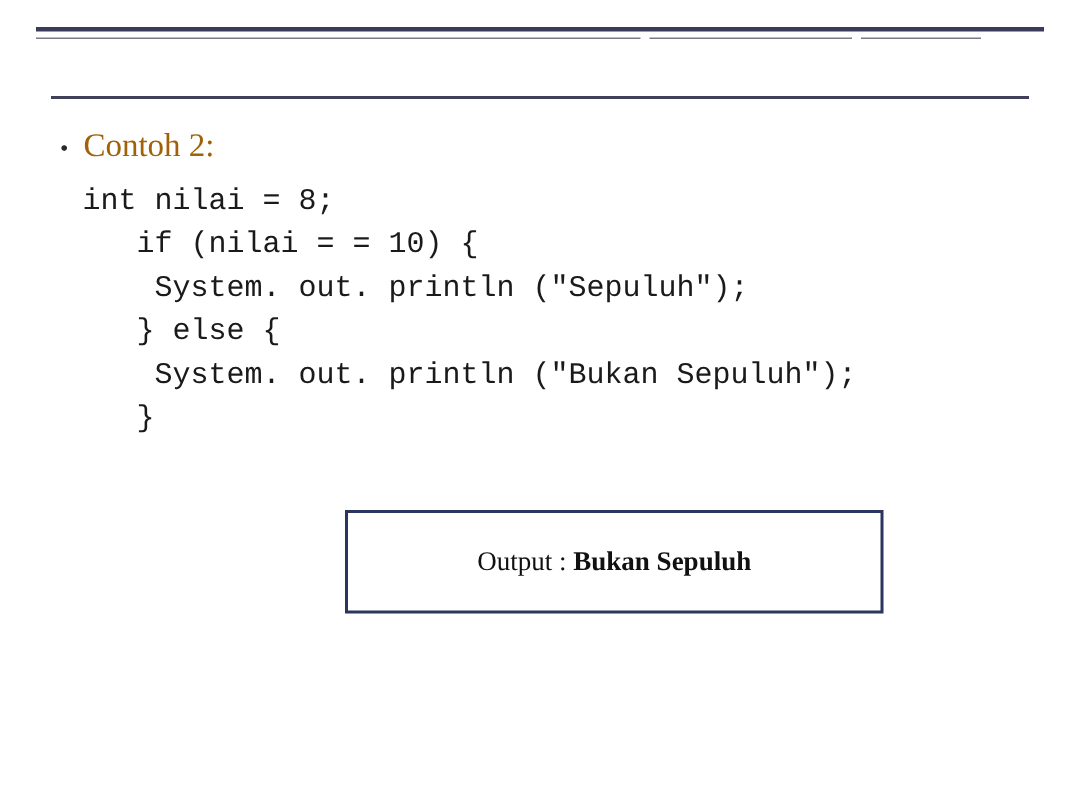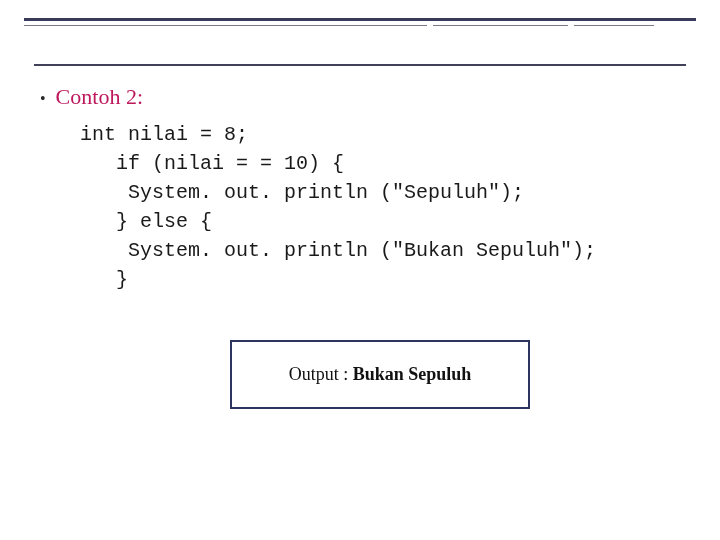--- a/index.html
+++ b/index.html
@@ -64,35 +64,35 @@
     margin-bottom: 10px;
   }
   .bullet-dot {
     color: #2a2a2a;
     font-size: 16px;
     line-height: 1;
   }
   .bullet-text {
     font-family: Georgia, serif;
     font-size: 22px;
-    color: #be185d;
+    color: #a16207;
   }
   .code-block {
     font-family: "Courier New", Courier, monospace;
     font-size: 20px;
     color: #1a1a1a;
-    margin-left: 46px;
+    margin-left: 21px;
     line-height: 1.45;
     white-space: pre;
   }
   .output-box {
     position: absolute;
     top: 340px;
     left: 230px;
-    width: 300px;
+    width: 359px;
     border: 2px solid #2b3560;
     text-align: center;
     padding: 22px 26px;
   }
   .output-label {
     font-family: "Times New Roman", Times, serif;
     font-size: 18px;
     color: #111;
   }
   .output-value {

